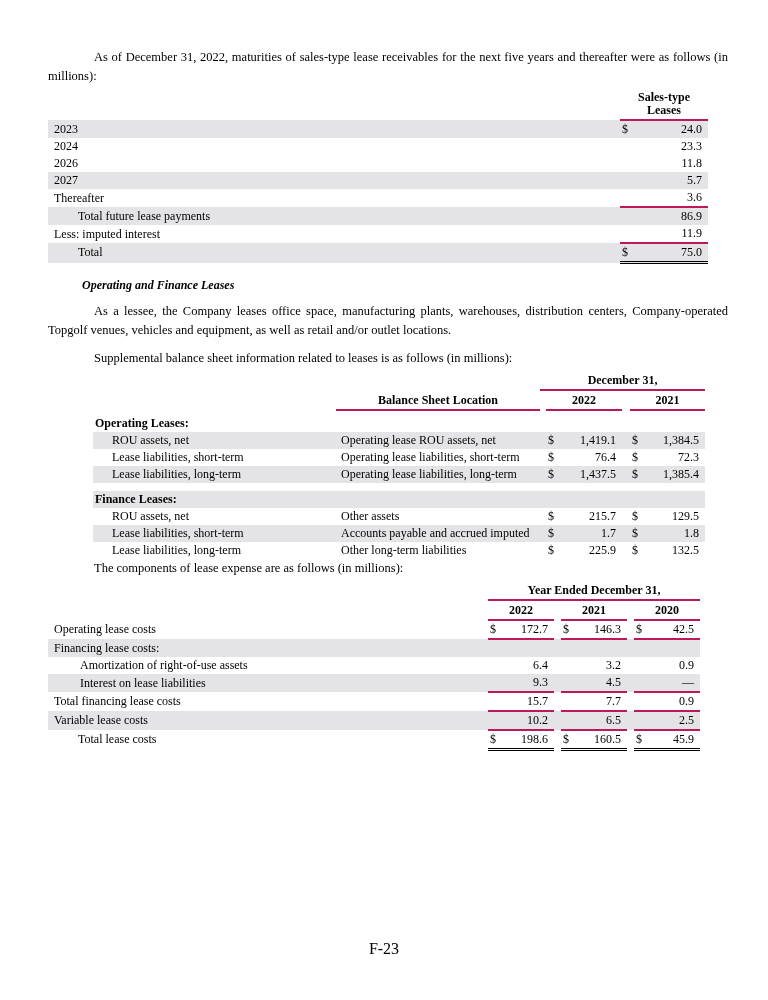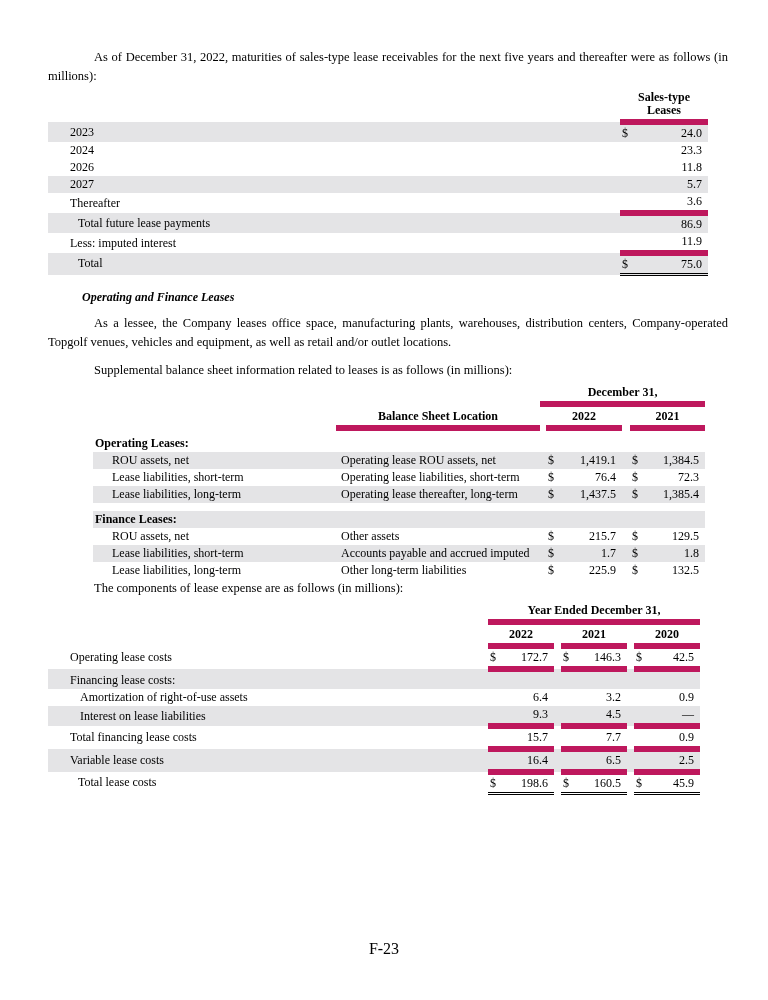--- a/index.html
+++ b/index.html
@@ -7,27 +7,27 @@
     position:relative;width:768px;height:1000px;background:#ffffff;
     font-family:"Liberation Serif","DejaVu Serif",serif;color:#000;
     box-sizing:border-box;padding:48px 40px 0 48px;overflow:hidden;
   }
   p{margin:0;font-size:12.5px;line-height:19px;text-align:justify;}
   .indent{text-indent:46px;}
   .sect-heading{font-weight:bold;font-style:italic;font-size:12px;line-height:15px;margin:14px 0 0 34px;}
   table{border-collapse:collapse;table-layout:fixed;}
   td{font-size:12px;line-height:17px;height:17px;padding:0;vertical-align:middle;white-space:nowrap;overflow:visible;}
   .shade td{background:#e4e4e6;}
-  .bb{border-bottom:6px solid #be185d;}
+  .bb{border-bottom:2px solid #be185d;}
   .bdbl{border-bottom:3px double #000;}
   .ch{font-weight:bold;text-align:center;vertical-align:bottom;line-height:13px;padding-bottom:2px;}
   .wrap{white-space:normal;}
   .d{text-align:left;padding-left:2px;}
   .v{text-align:right;padding-right:6px;}
-  .lbl{text-align:left;padding-left:22px;}
+  .lbl{text-align:left;padding-left:6px;}
   .ind{padding-left:30px;}
   .ind2{padding-left:32px;}
   .t1{width:660px;margin-top:5px;}
   .t2{width:612px;margin-left:45px;margin-top:4px;}
   .t2 .sect{font-weight:bold;padding-left:2px;text-align:left;}
   .t2 .lbl{padding-left:19px;}
   .t2 .loc{text-align:left;padding-left:5px;}
   .t3{width:652px;margin-top:4px;}
   .hr-a td{height:15px;}
   .hr-b td{height:16px;}
@@ -150,21 +150,21 @@
       <td class="loc">Operating lease liabilities, short-term</td>
       <td></td>
       <td class="d">$</td>
       <td class="v">76.4</td>
       <td></td>
       <td class="d">$</td>
       <td class="v">72.3</td>
     </tr>
     <tr class="shade">
       <td class="lbl">Lease liabilities, long-term</td>
-      <td class="loc">Operating lease thereafter, long-term</td>
+      <td class="loc">Operating lease liabilities, long-term</td>
       <td></td>
       <td class="d">$</td>
       <td class="v">1,437.5</td>
       <td></td>
       <td class="d">$</td>
       <td class="v">1,385.4</td>
     </tr>
     <tr class="gap8">
           <td colspan="8"></td>
         </tr>
@@ -274,21 +274,21 @@
       <td></td>
       <td class="d bb"></td>
       <td class="v bb">7.7</td>
       <td></td>
       <td class="d bb"></td>
       <td class="v bb">0.9</td>
     </tr>
     <tr class="shade">
       <td class="lbl">Variable lease costs</td>
       <td class="d bb"></td>
-      <td class="v bb">16.4</td>
+      <td class="v bb">10.2</td>
       <td></td>
       <td class="d bb"></td>
       <td class="v bb">6.5</td>
       <td></td>
       <td class="d bb"></td>
       <td class="v bb">2.5</td>
     </tr>
     <tr>
       <td class="lbl ind">Total lease costs</td>
       <td class="d bdbl">$</td>

